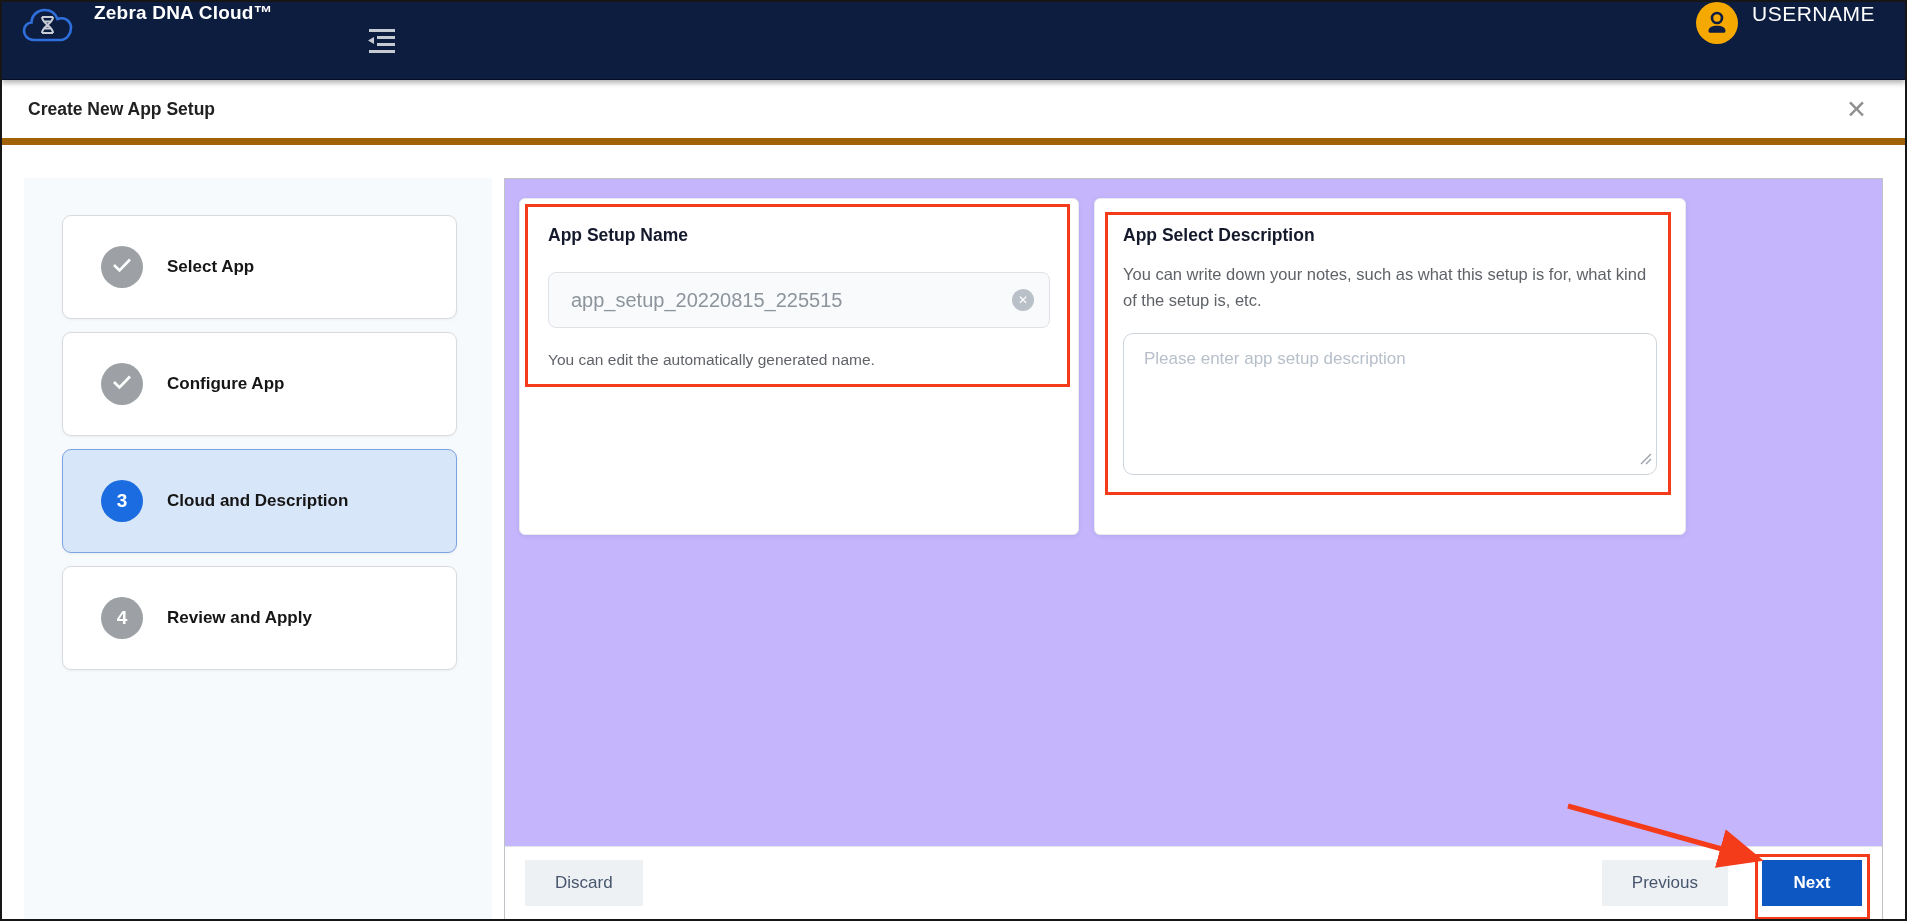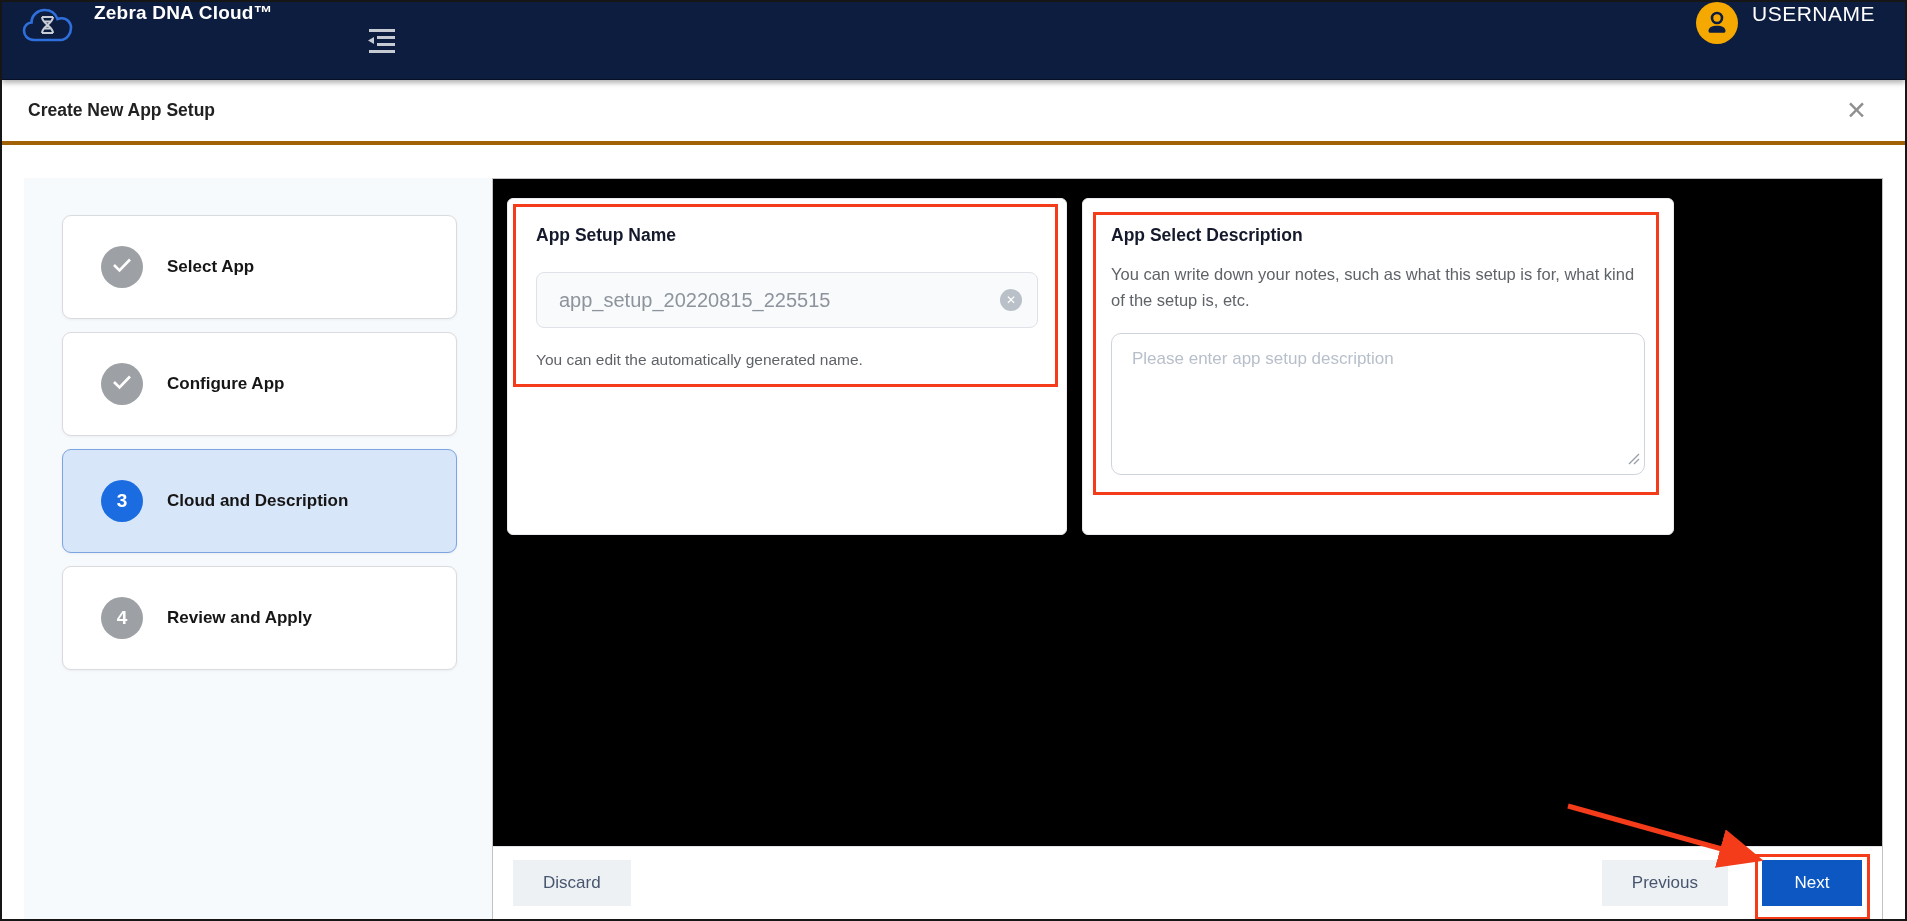--- a/index.html
+++ b/index.html
@@ -32,21 +32,21 @@
     width:42px; height:42px; border-radius:50%;
     background:#f5a800; display:flex; align-items:center; justify-content:center;
     margin-right:14px; cursor:pointer;
   }
   .username { color:#ffffff; font-size:21px; letter-spacing:.5px; }
 
   
   .title-bar {
     flex:0 0 65px;
     background:#ffffff;
-    border-bottom:4px solid #a16207;
+    border-bottom:7px solid #a16207;
     display:flex; align-items:center;
     padding:0 38px 0 26px;
   }
   .dialog-title { flex:1; font-size:17.5px; font-weight:600; color:#212121; }
   .close-x { color:#8f8f8f; font-size:25px; font-weight:300; cursor:pointer; line-height:1; }
 
   
   .main { flex:1; display:flex; padding:33px 22px 0 22px; min-height:0; }
 
   .steps-panel {
@@ -72,25 +72,26 @@
     background:#9da1a5; color:#ffffff;
     display:flex; align-items:center; justify-content:center;
     font-size:19px; font-weight:700;
     margin-right:24px; flex:0 0 42px;
   }
   .step-card.active .step-circle { background:#1a6ce0; }
   .step-label { font-size:17px; font-weight:700; color:#161616; }
 
   .content-panel {
     flex:1;
-    background:#000000;
+    background:#c4b5fd;
     border:1px solid #bfc2c6;
     border-bottom:none;
     display:flex; flex-direction:column;
     position:relative;
+    margin-left:12px;
   }
   .cards-row { display:flex; gap:15px; padding:19px 0 0 14px; }
   .form-card {
     position:relative;
     background:#ffffff;
     border:1px solid #e9ebee; border-radius:6px;
     box-shadow:0 1px 5px rgba(0,0,0,.08);
     height:337px;
     padding:26px 28px;
   }
@@ -155,21 +156,21 @@
   .btn {
     height:46px; border:none; border-radius:0;
     font-size:17px; cursor:pointer;
     font-family:"Liberation Sans", sans-serif;
   }
   .btn-muted { background:#eef1f4; color:#47566e; padding:0 30px; }
   .footer-spacer { flex:1; }
   .btn-previous { margin-right:34px; }
   .next-wrap { position:relative; margin-right:6px; }
   .btn-next {
-    background:#0d57c2; color:#ffffff; font-weight:400;
+    background:#0d57c2; color:#ffffff; font-weight:700;
     width:100px;
   }
   .anno-next { position:absolute; left:-7px; top:-6px; right:-8px; bottom:-14px; }
 
   
   .arrow-overlay {
     position:absolute; left:0; top:0; width:1903px; height:917px;
     pointer-events:none; z-index:6;
   }
 </style>

